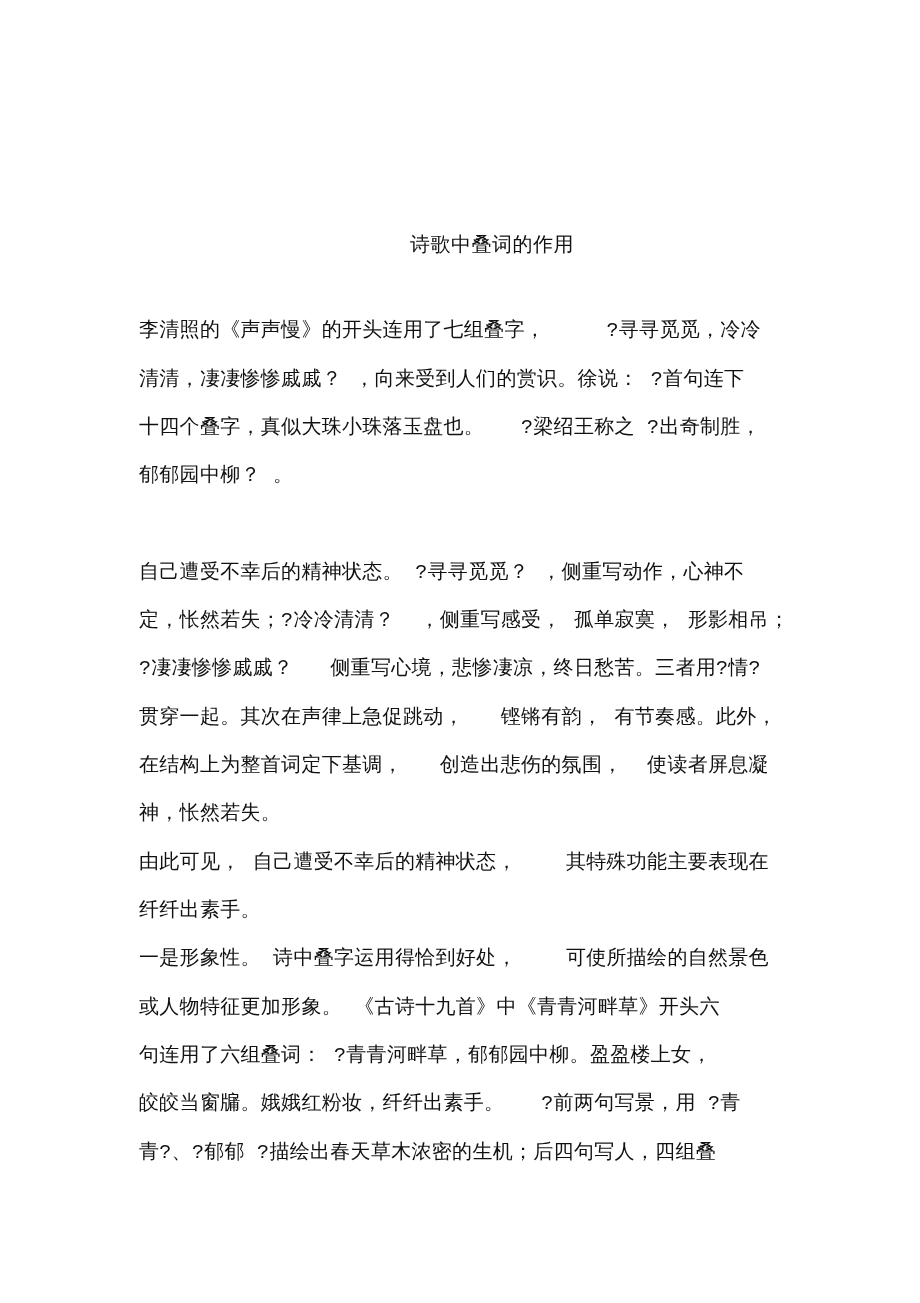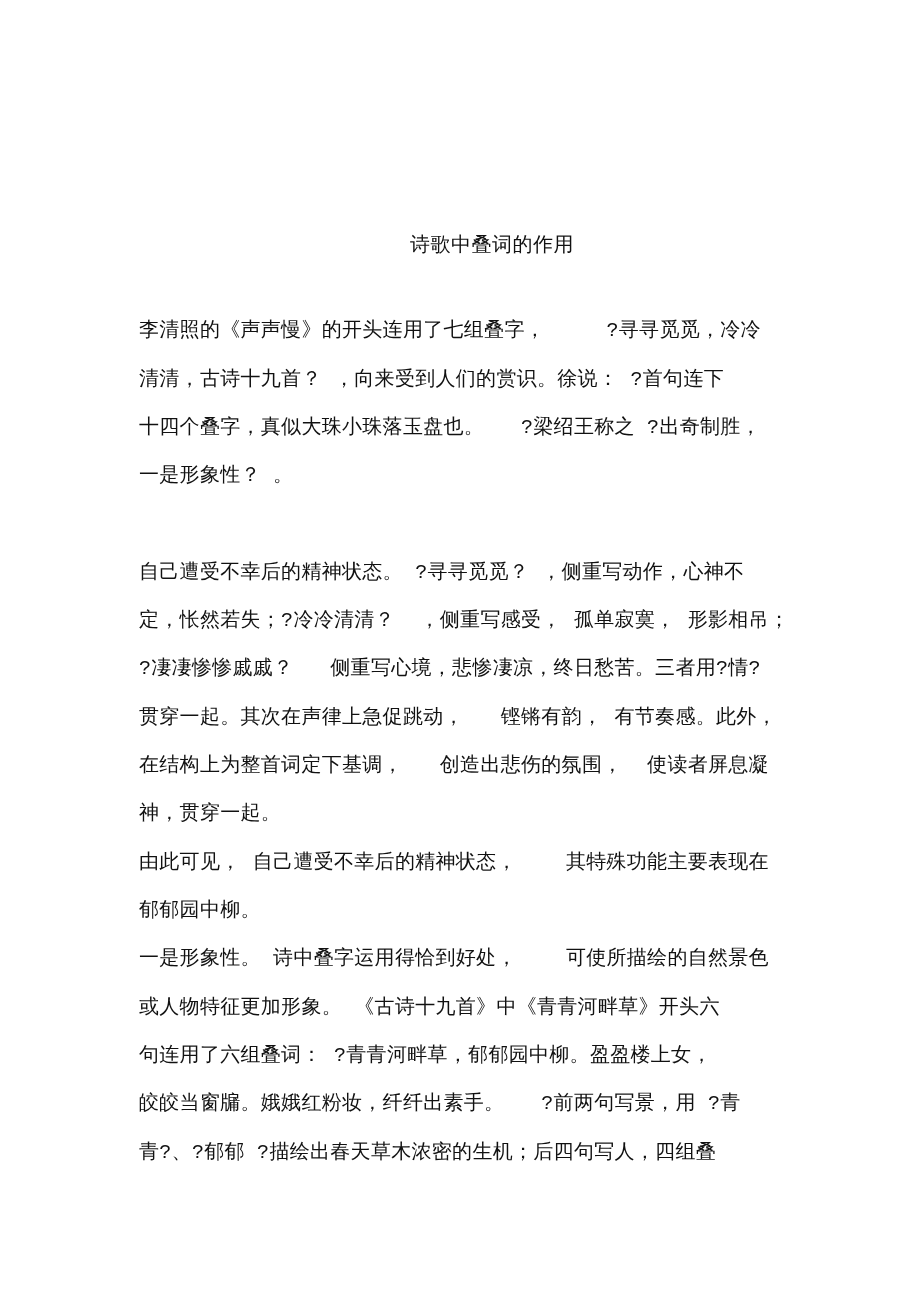--- a/index.html
+++ b/index.html
@@ -42,29 +42,29 @@
     font-family: Liberation Mono, monospace;
   }
 </style>
 </head>
 <body>
 
 <div class="page">
   <div class="title">诗歌中叠词的作用</div>
 
   <div class="line" style="top:317px">李清照的《声声慢》的开头连用了七组叠字，     ?寻寻觅觅，冷冷</div>
-  <div class="line" style="top:366px">清清，古诗十九首？ ，向来受到人们的赏识。徐说： ?首句连下</div>
+  <div class="line" style="top:366px">清清，凄凄惨惨戚戚？ ，向来受到人们的赏识。徐说： ?首句连下</div>
   <div class="line" style="top:414px">十四个叠字，真似大珠小珠落玉盘也。   ?梁绍王称之 ?出奇制胜，</div>
-  <div class="line" style="top:462px">一是形象性？ 。</div>
+  <div class="line" style="top:462px">郁郁园中柳？ 。</div>
   <div class="line" style="top:559px">自己遭受不幸后的精神状态。 ?寻寻觅觅？ ，侧重写动作，心神不</div>
   <div class="line" style="top:607px">定，怅然若失；?冷冷清清？  ，侧重写感受， 孤单寂寞， 形影相吊；</div>
   <div class="line" style="top:704px">贯穿一起。其次在声律上急促跳动，   铿锵有韵， 有节奏感。此外，</div>
   <div class="line" style="top:655px">?凄凄惨惨戚戚？   侧重写心境，悲惨凄凉，终日愁苦。三者用?情?</div>
   <div class="line" style="top:752px">在结构上为整首词定下基调，   创造出悲伤的氛围，  使读者屏息凝</div>
-  <div class="line" style="top:800px">神，贯穿一起。</div>
+  <div class="line" style="top:800px">神，怅然若失。</div>
   <div class="line" style="top:849px">由此可见， 自己遭受不幸后的精神状态，    其特殊功能主要表现在</div>
-  <div class="line" style="top:897px">郁郁园中柳。</div>
+  <div class="line" style="top:897px">纤纤出素手。</div>
   <div class="line" style="top:945px">一是形象性。 诗中叠字运用得恰到好处，    可使所描绘的自然景色</div>
   <div class="line" style="top:994px">或人物特征更加形象。 《古诗十九首》中《青青河畔草》开头六</div>
   <div class="line" style="top:1042px">句连用了六组叠词： ?青青河畔草，郁郁园中柳。盈盈楼上女，</div>
   <div class="line" style="top:1090px">皎皎当窗牖。娥娥红粉妆，纤纤出素手。   ?前两句写景，用 ?青</div>
   <div class="line" style="top:1139px">青?、?郁郁 ?描绘出春天草木浓密的生机；后四句写人，四组叠</div>
 </div>
 
 </body></html>

